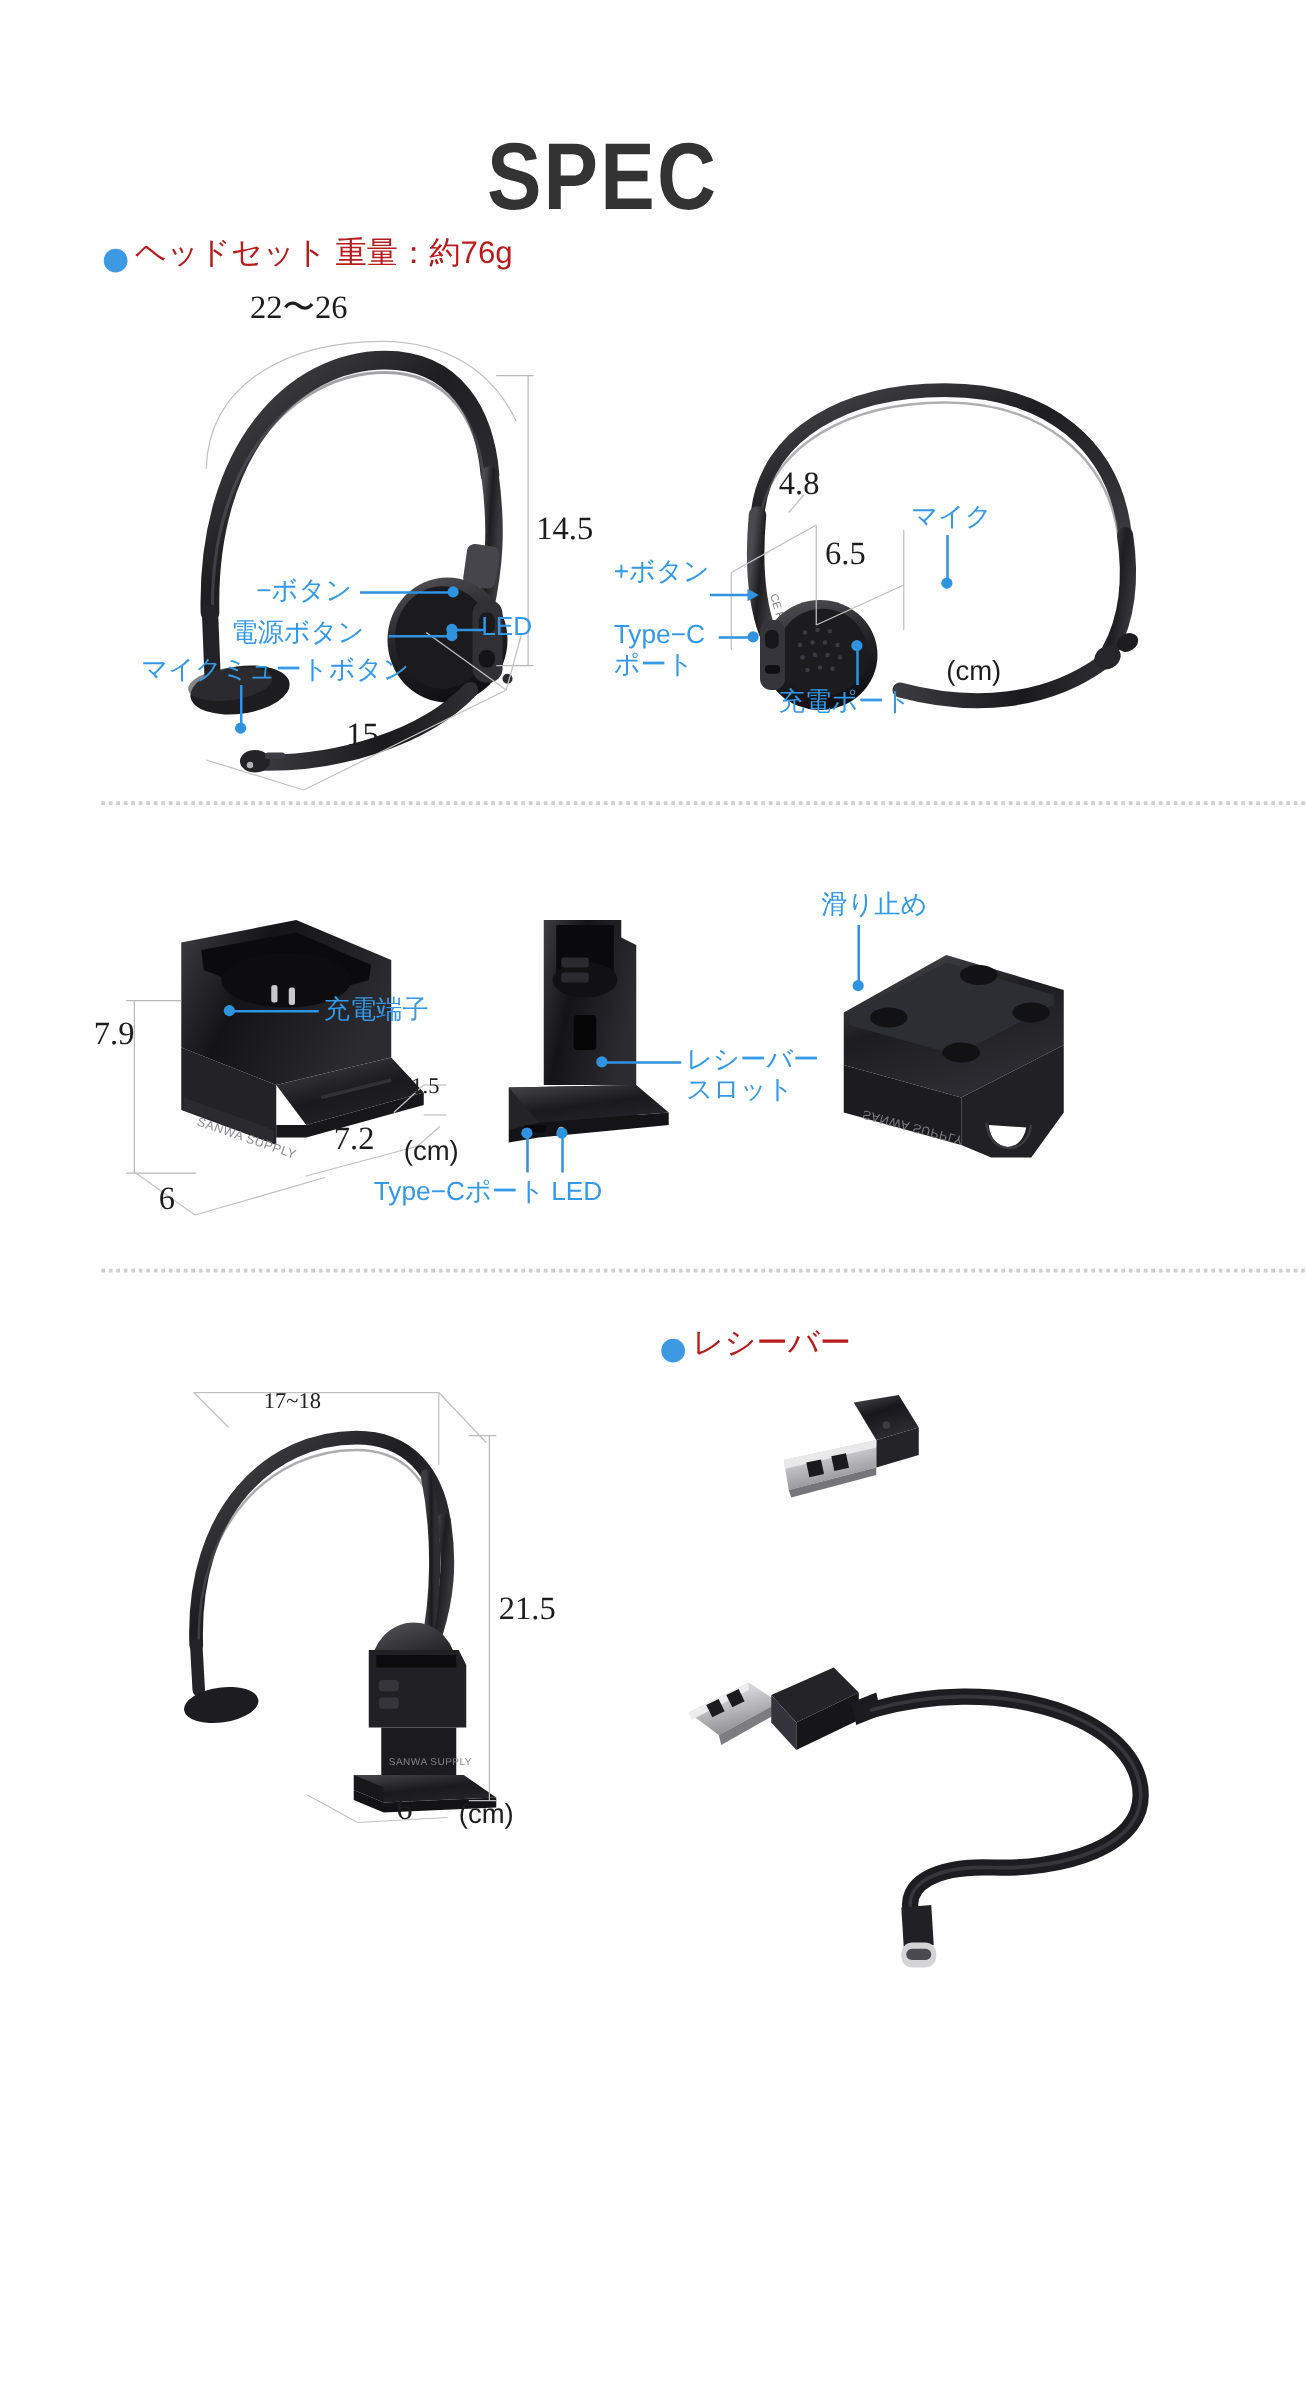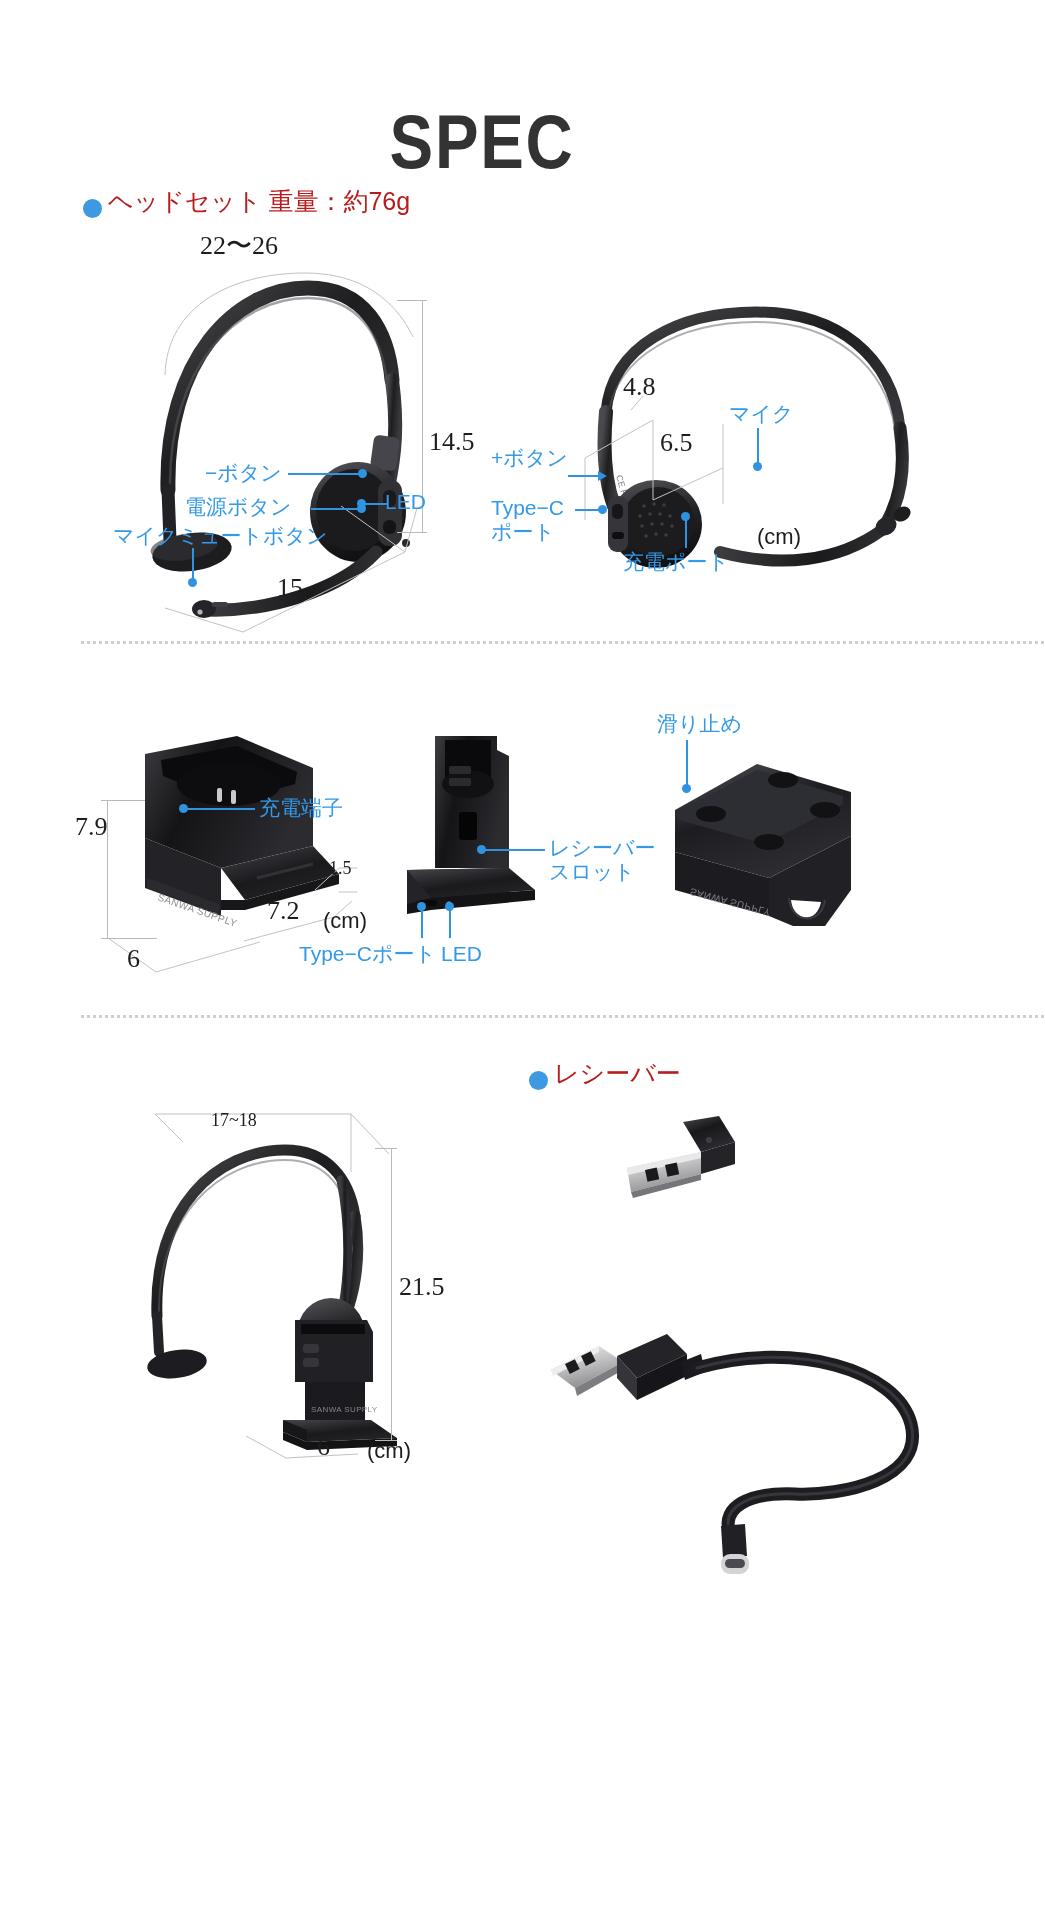--- a/index.html
+++ b/index.html
@@ -151,21 +151,21 @@
   </div>
 
   <svg class="art" style="top:255px; left:110px;" width="300" height="130">
     <path d="M10 120 C12 50 78 18 150 18 C205 18 240 44 258 82" fill="none" stroke="#c2c2c2" stroke-width="1"></path>
   </svg>
   <div class="dimtext" style="top:228px; left:155px;">22〜26</div>
 
   <div class="dim-v" style="top:300px; left:377px; height:232px;"></div>
   <div class="dim-h" style="top:300px; left:352px; width:30px;"></div>
   <div class="dim-h" style="top:532px; left:352px; width:30px;"></div>
-  <div class="dimtext" style="top:427px; left:384px;">14.5</div>
+  <div class="dimtext" style="top:408px; left:384px;">14.5</div>
 
   <svg class="art" style="top:500px; left:110px;" width="290" height="140">
     <path d="M10 108 L88 132" stroke="#c2c2c2" stroke-width="1" fill="none"></path>
     <path d="M88 132 L250 52" stroke="#c2c2c2" stroke-width="1" fill="none"></path>
     <path d="M250 52 L262 8" stroke="#c2c2c2" stroke-width="1" fill="none"></path>
     <path d="M186 6 L250 52" stroke="#c2c2c2" stroke-width="1" fill="none"></path>
   </svg>
   <div class="dimtext" style="top:573px; left:232px;">15</div>
 
   <div class="anno" style="top:461px; left:160px;">−ボタン</div>

